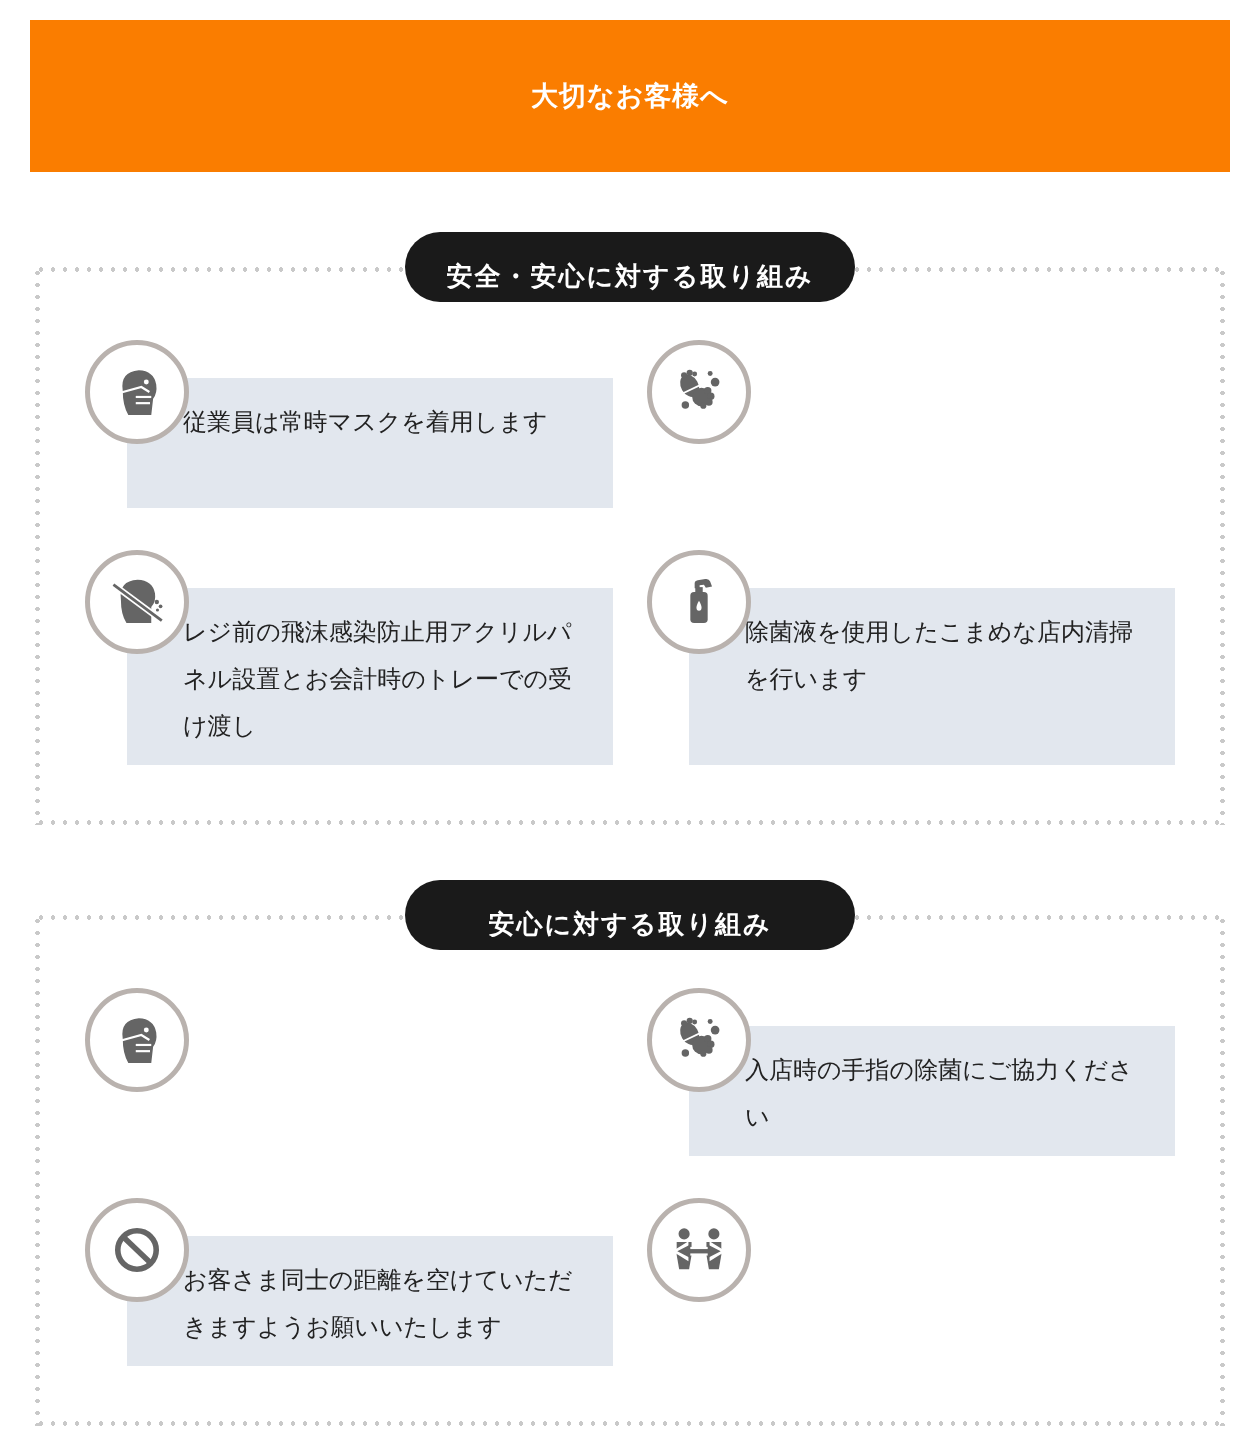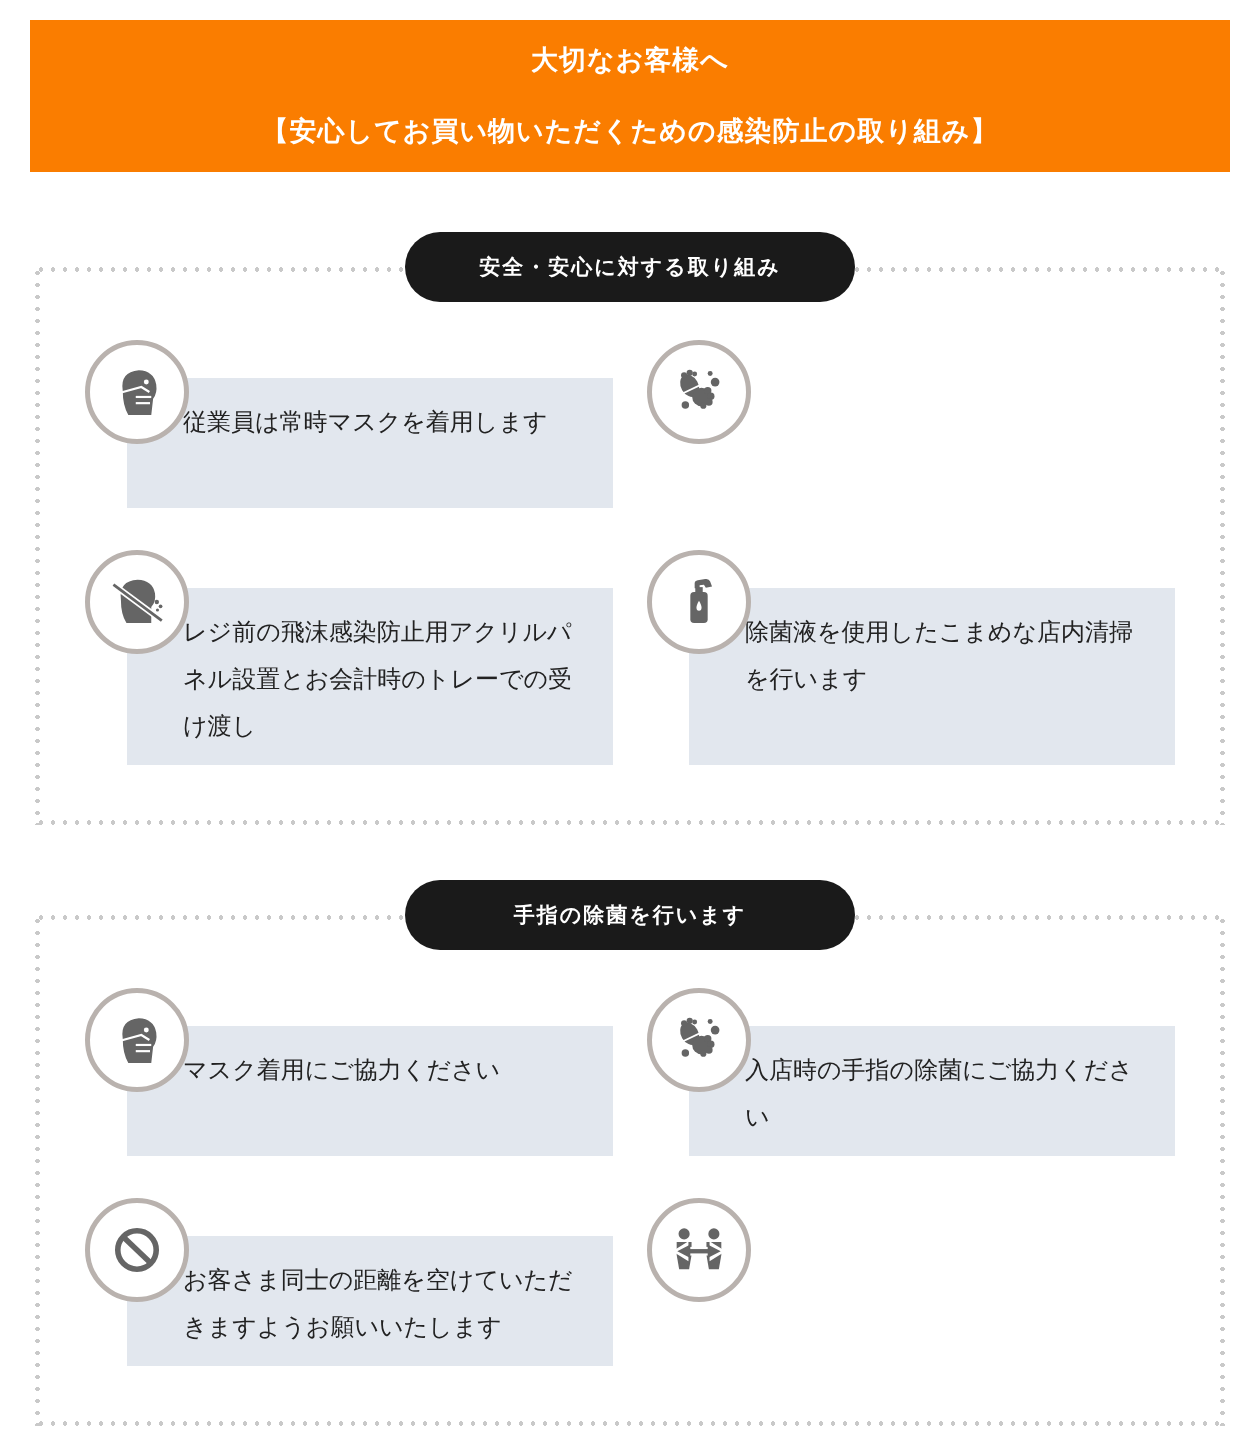--- a/index.html
+++ b/index.html
@@ -30,24 +30,24 @@
       radial-gradient(circle closest-side, #c9c9c9 85%, rgba(0,0,0,0)),
       radial-gradient(circle closest-side, #c9c9c9 85%, rgba(0,0,0,0));
     background-position: 0 0, 0 100%, 0 0, 100% 0;
     background-size: 12px 5px, 12px 5px, 5px 12px, 5px 12px;
     background-repeat: repeat-x, repeat-x, repeat-y, repeat-y;
   }
   .panel.second { margin-top: 90px; }
 
   .pill {
     position: absolute; top: -35px; left: 50%; transform: translateX(-50%);
-    min-width: 450px; height: 70px; box-sizing: border-box; padding: 16px 40px;
+    min-width: 450px; height: 70px; box-sizing: border-box; padding: 8px 40px;
     background: #1a1a1a; color: #ffffff; border-radius: 36px;
-    display: flex; align-items: center; justify-content: center;
-    font-size: 21px; font-weight: bold; letter-spacing: 2px; white-space: nowrap;
+    display: flex; align-items: flex-end; justify-content: center;
+    font-size: 26px; font-weight: bold; letter-spacing: 2px; white-space: nowrap;
   }
 
   .grid {
     display: grid; grid-template-columns: 1fr 1fr;
     column-gap: 34px; row-gap: 42px;
   }
   .item { position: relative; display: flex; flex-direction: column; }
   .ring {
     position: absolute; top: 0; left: 0; width: 104px; height: 104px;
     background: #ffffff; border: 5px solid #b9b2ae; border-radius: 50%;
@@ -134,21 +134,20 @@
         <rect x="31" y="48.5" width="38" height="7"></rect>
       </g>
     </symbol>
   </defs>
 </svg>
 
 <div class="page">
 
   <header class="banner">
     <div class="banner-line">大切なお客様へ</div>
-    <div class="banner-line">【安心してお買い物いただくための感染防止の取り組み】</div>
   </header>
 
   <section class="panel">
     <div class="pill">
       <span>安全・安心に対する取り組み</span>
     </div>
     <div class="grid">
 
       <div class="item">
         <div class="ring">
@@ -183,31 +182,30 @@
             </svg>
         </div>
         <div class="bubble">除菌液を使用したこまめな店内清掃を行います</div>
       </div>
 
     </div>
   </section>
 
   <section class="panel second">
     <div class="pill">
-      <span>手指の除菌を行います</span>
+      <span>安心に対する取り組み</span>
     </div>
     <div class="grid">
 
       <div class="item">
         <div class="ring">
           <svg class="icon-svg" viewBox="0 0 100 100">
               <use href="#sym-mask-face"></use>
             </svg>
         </div>
-        <div class="bubble">マスク着用にご協力ください</div>
       </div>
 
       <div class="item">
         <div class="ring">
           <svg class="icon-svg" viewBox="0 0 100 100">
               <use href="#sym-hand-wash"></use>
             </svg>
         </div>
         <div class="bubble">入店時の手指の除菌にご協力ください</div>
       </div>

